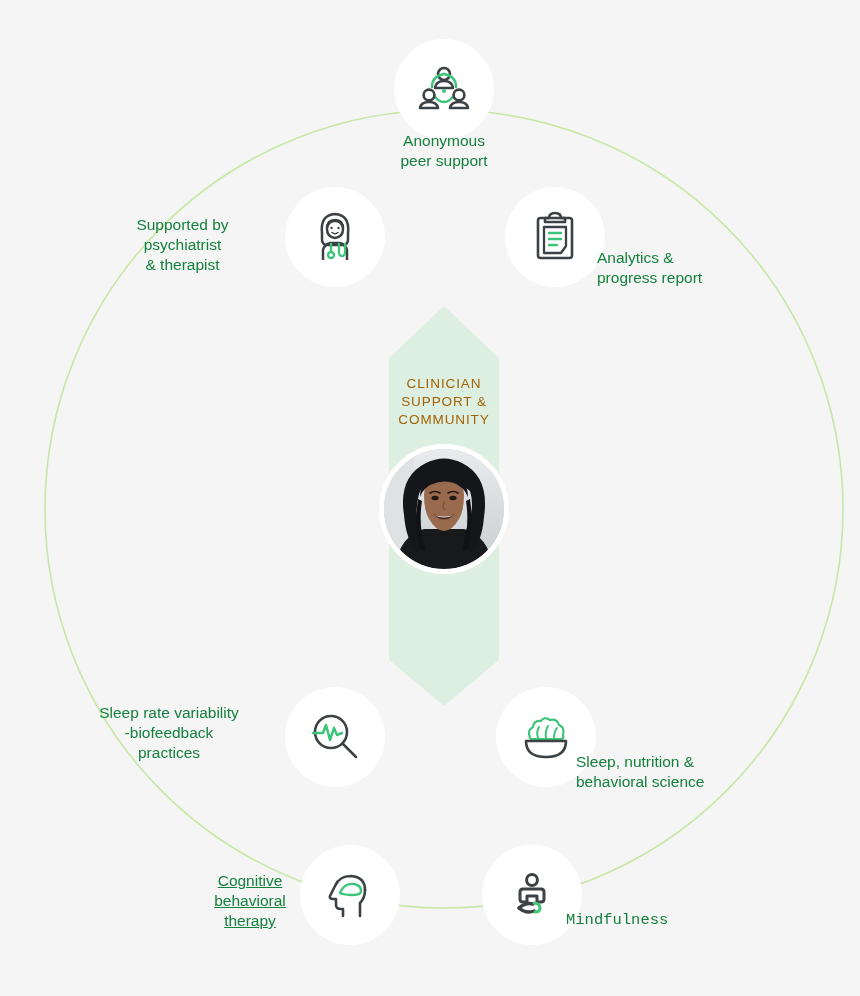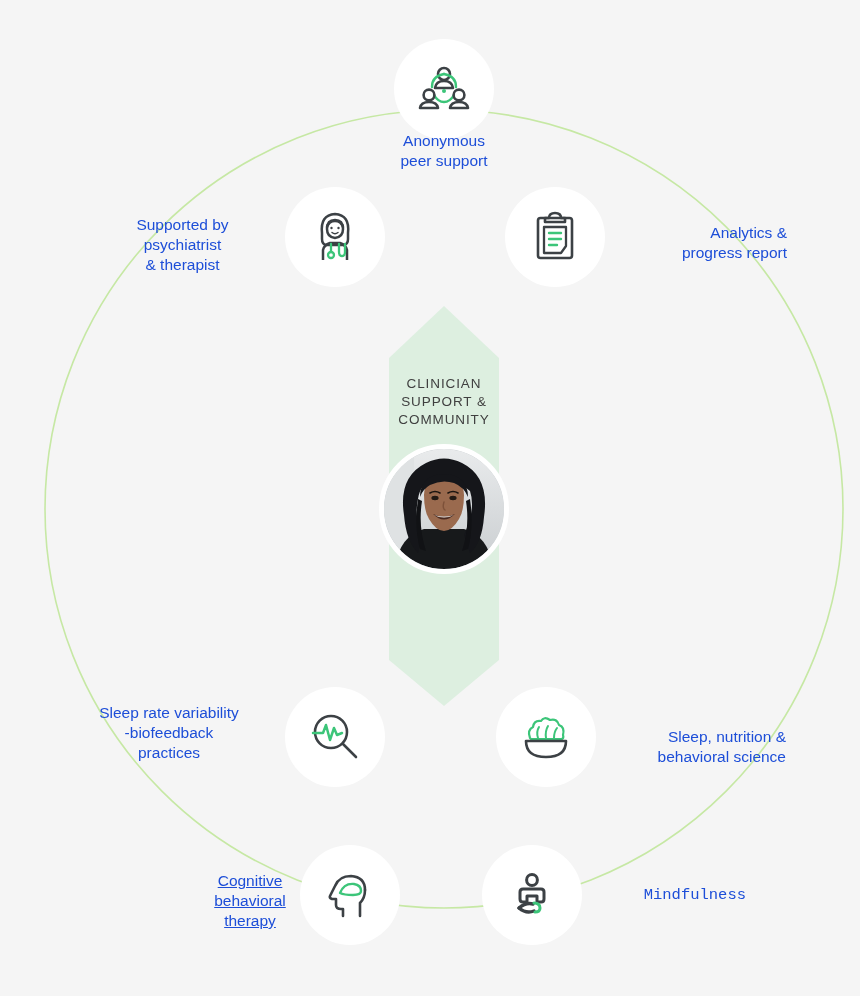--- a/index.html
+++ b/index.html
@@ -39,21 +39,21 @@
     height: 400px;
     background: #ddefe0;
     -webkit-clip-path: polygon(50% 0%, 100% 52px, 100% 354px, 50% 100%, 0% 354px, 0% 52px);
     clip-path: polygon(50% 0%, 100% 52px, 100% 354px, 50% 100%, 0% 354px, 0% 52px);
   }
   .band-label {
     position: absolute;
     width: 140px;
     left: 374px;
     text-align: center;
-    color: #404040;
+    color: #a16207;
     font-size: 13.5px;
     line-height: 18px;
     letter-spacing: 0.9px;
     white-space: pre-line;
   }
   .band-label.top { top: 375px; }
   .band-label.bottom { top: 589px; }
 
   
   .portrait {
@@ -78,26 +78,26 @@
     position: absolute;
     border-radius: 50%;
     background: #ffffff;
     display: flex;
     align-items: center;
     justify-content: center;
   }
   .node-circle svg { display: block; }
   .node-label {
     position: absolute;
-    color: #1d4ed8;
+    color: #15803d;
     font-size: 15.5px;
     line-height: 20px;
     white-space: pre-line;
   }
-  .node-label.right { text-align: right; }
+  .node-label.right { text-align: left; margin-top: 25px; }
   .node-label.left  { text-align: center; }
   .node-label.center{ text-align: center; }
 </style>
 </head>
 <body>
 
 <div id="stage">
 
   <svg class="ring-svg" viewBox="0 0 860 996">
     <circle cx="444" cy="509" r="399" fill="none" stroke="#c6e8a4" stroke-width="1.6"></circle>

